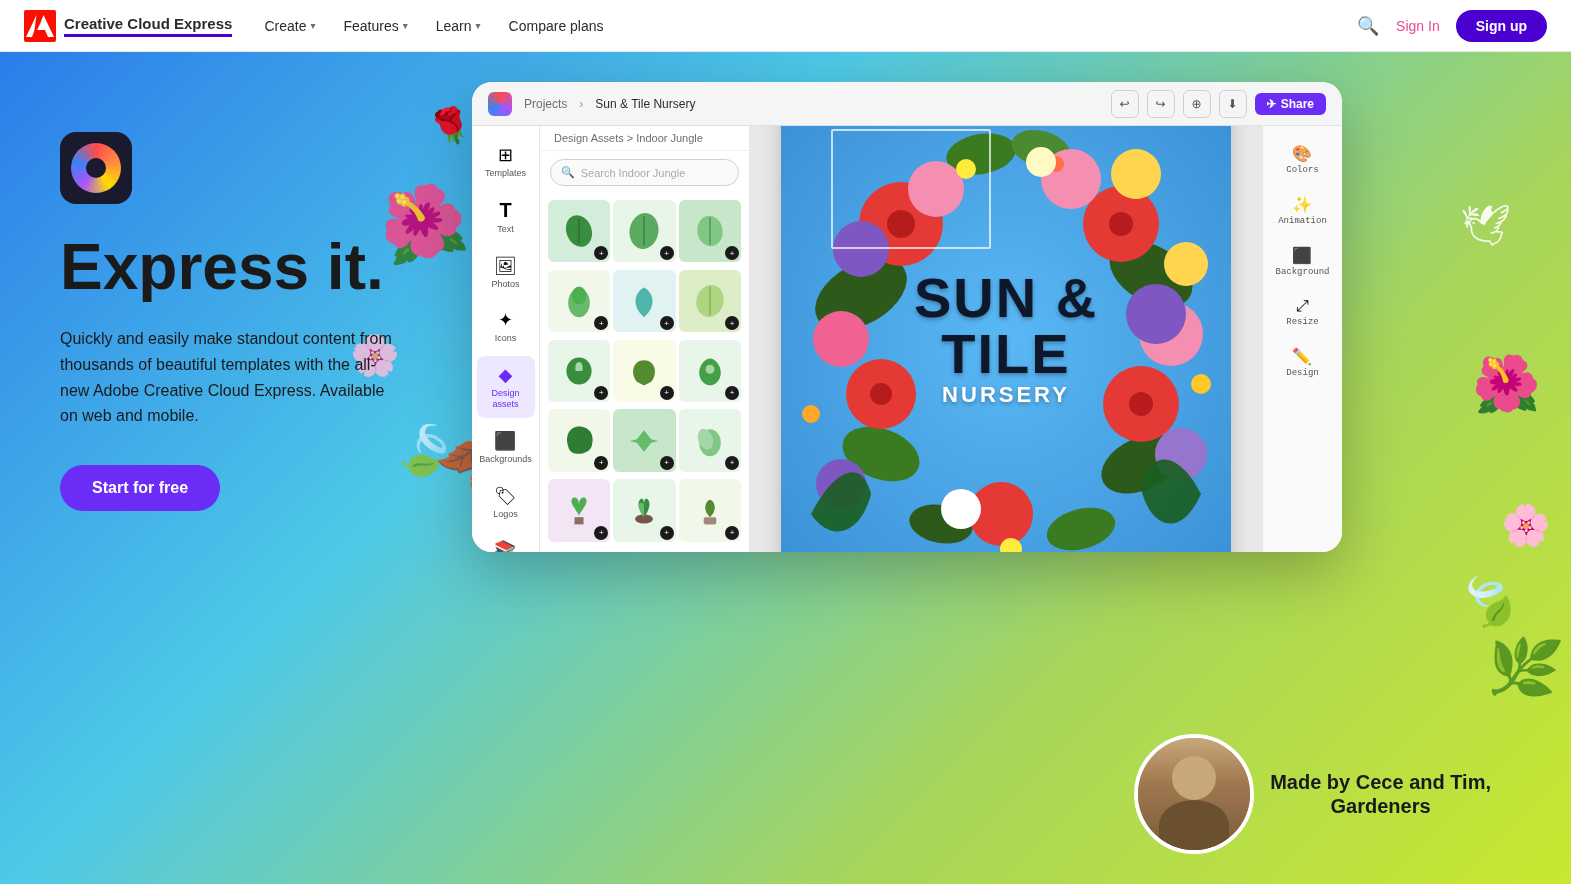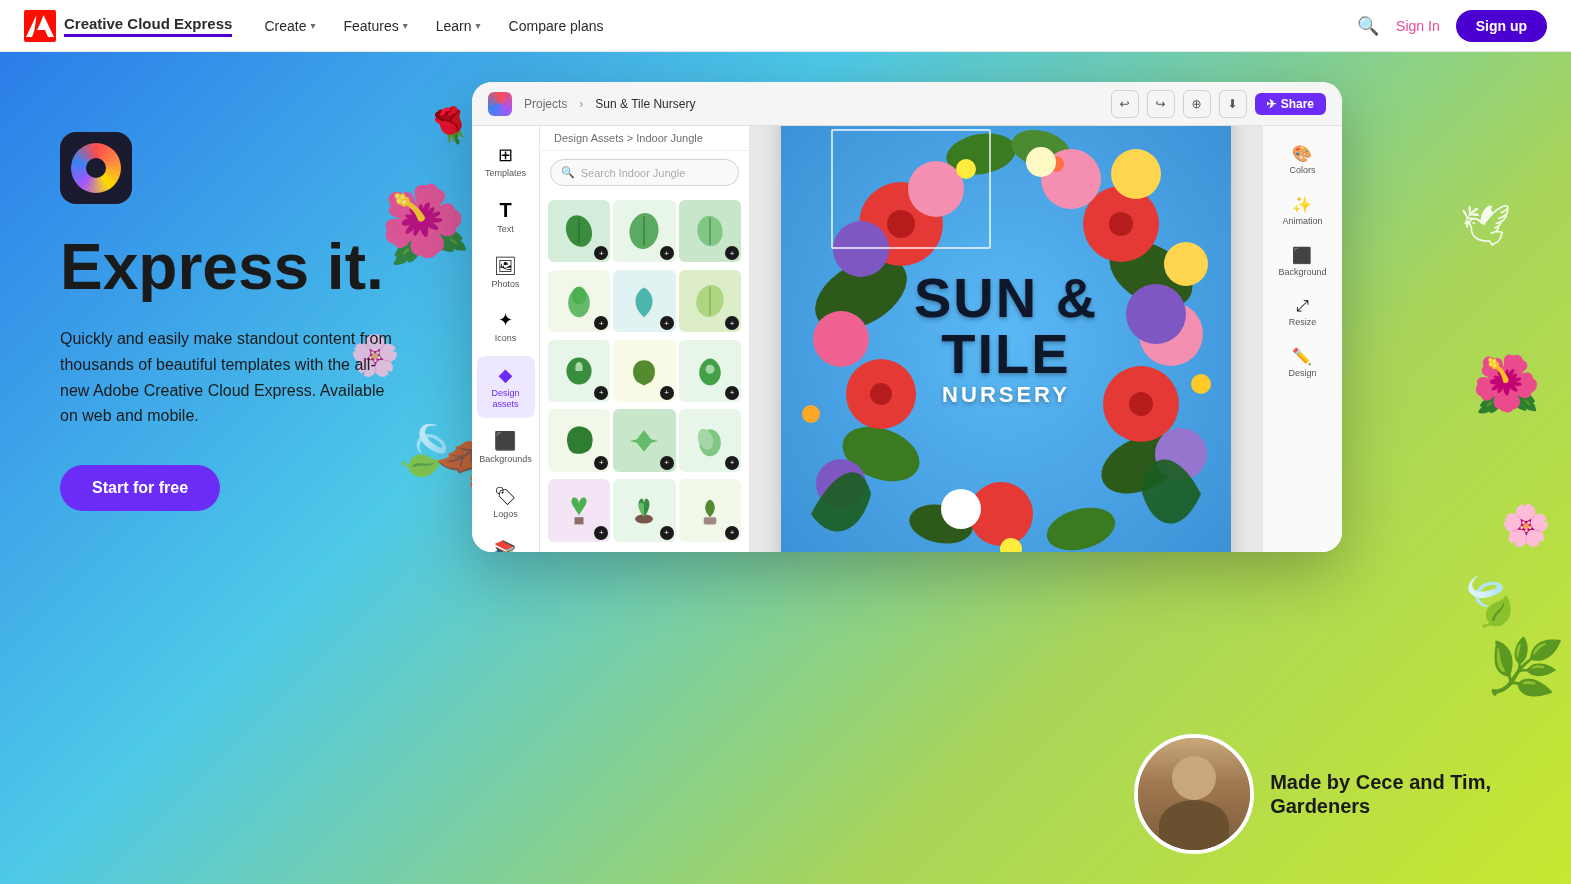--- a/index.html
+++ b/index.html
@@ -200,21 +200,21 @@
     .right-tools {
       width: 80px; background: #fafafa; border-left: 1px solid #e8e8e8;
       display: flex; flex-direction: column; align-items: center; padding: 10px 0; gap: 4px;
       flex-shrink: 0;
     }
     .right-tool-item {
       display: flex; flex-direction: column; align-items: center; gap: 2px;
       padding: 8px 4px; border-radius: 8px; cursor: pointer; width: 70px;
     }
     .right-tool-icon { font-size: 16px; }
-    .right-tool-label { font-size: 9px; color: #555; text-align: center; }
+    .right-tool-label { font-size: 9px; color: #555; text-align: center; font-family: Liberation Mono, monospace; }
 
     
     .user-card {
       position: absolute; bottom: 30px; right: 80px;
       display: flex; align-items: center; gap: 16px;
     }
     .user-avatar {
       width: 120px; height: 120px; border-radius: 50%;
       border: 4px solid #fff;
       overflow: hidden;
@@ -233,21 +233,21 @@
       position: absolute; top: 18px; left: 50%; transform: translateX(-50%);
       width: 44px; height: 44px; border-radius: 50%;
       background: #c8a87a;
     }
     .user-avatar-body {
       position: absolute; bottom: 0; left: 50%; transform: translateX(-50%);
       width: 70px; height: 50px; border-radius: 50% 50% 0 0;
       background: #6b5030;
     }
     .user-info { }
-    .user-made-by { font-size: 20px; font-weight: 700; color: #1a1a1a; line-height: 1.2; }
+    .user-made-by { font-size: 20px; font-weight: 700; color: #1a1a1a; line-height: 1.2; text-align: center; }
 
     
     .deco-bird {
       position: absolute; right: 60px; top: 150px;
       font-size: 40px; color: #fff; opacity: 0.9;
     }
     .deco-flower-right-1 {
       position: absolute; right: 30px; top: 300px;
       font-size: 55px; color: #ff4444;
     }

